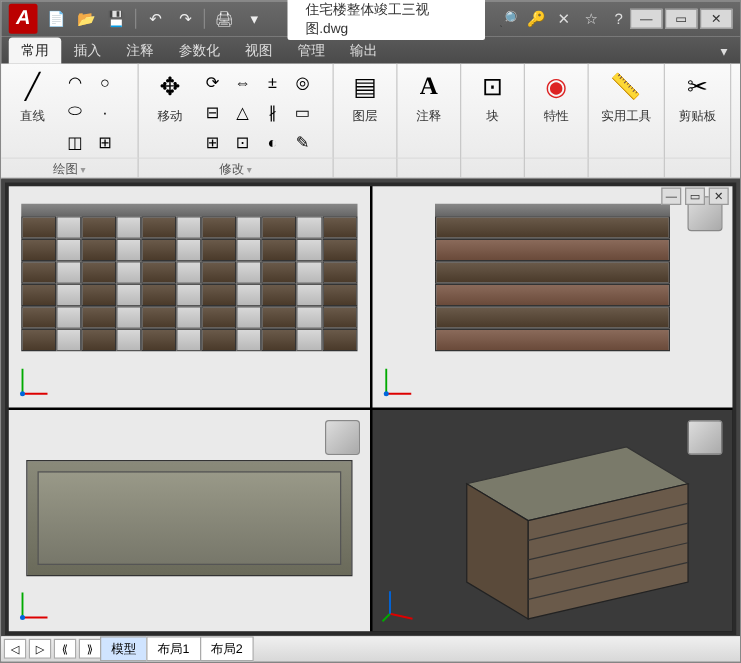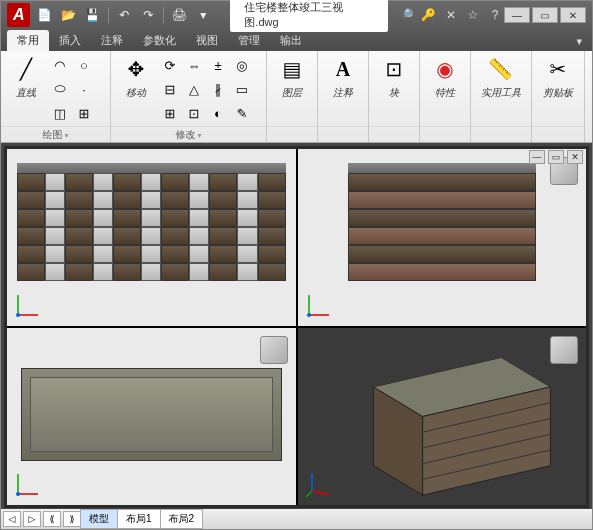--- a/index.html
+++ b/index.html
@@ -24,21 +24,21 @@
 .rtab.active{background:#f5f5f5;color:#222;border-radius:3px 3px 0 0;font-family:Liberation Mono, monospace;}
 
 
 .ribbon{height:92px;background:linear-gradient(#fafafa,#e8e8e8);border-bottom:1px solid #aaa;display:flex;}
 .panel{border-right:1px solid #c8c8c8;display:flex;flex-direction:column;padding:3px 6px 0;}
 .panel-content{display:flex;gap:4px;flex:1;align-items:flex-start;}
 .panel-title{height:16px;font-size:10px;color:#555;text-align:center;border-top:1px solid #ddd;padding-top:1px;margin:0 -6px;display:flex;align-items:center;justify-content:center;}
 .panel-title .drop{font-size:8px;margin-left:2px;color:#999;}
 .big-tool{display:flex;flex-direction:column;align-items:center;gap:2px;width:38px;cursor:pointer;}
 .big-tool .icon{width:30px;height:30px;display:flex;align-items:center;justify-content:center;font-size:20px;}
-.big-tool .lbl{font-size:10px;color:#333;font-style:italic;}
+.big-tool .lbl{font-size:10px;color:#333;}
 .small-grid{display:grid;grid-template-columns:repeat(2,22px);grid-auto-rows:22px;gap:2px;}
 .small-grid.wide{grid-template-columns:repeat(4,22px);}
 .mini-tool{width:22px;height:22px;border:1px solid transparent;display:flex;align-items:center;justify-content:center;font-size:13px;cursor:pointer;border-radius:2px;}
 
 
 .draw-area{position:absolute;top:142px;left:0;right:0;bottom:20px;background:#2a2a2a;border:3px solid #444;border-bottom-width:1px;}
 .viewports{position:absolute;inset:3px;display:grid;grid-template-columns:1fr 1fr;grid-template-rows:1fr 1fr;gap:2px;background:#000;}
 .vp{background:#eaeaea;position:relative;overflow:hidden;}
 .vp.dark{background:#3a3a3a;}
 .doc-win-ctrl{position:absolute;top:4px;right:6px;display:flex;gap:3px;z-index:5;}

